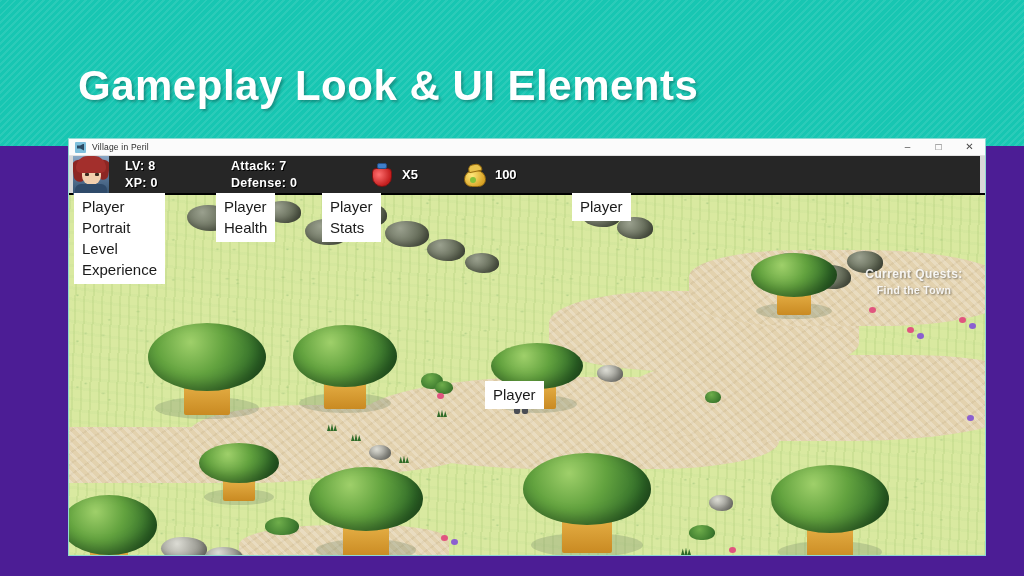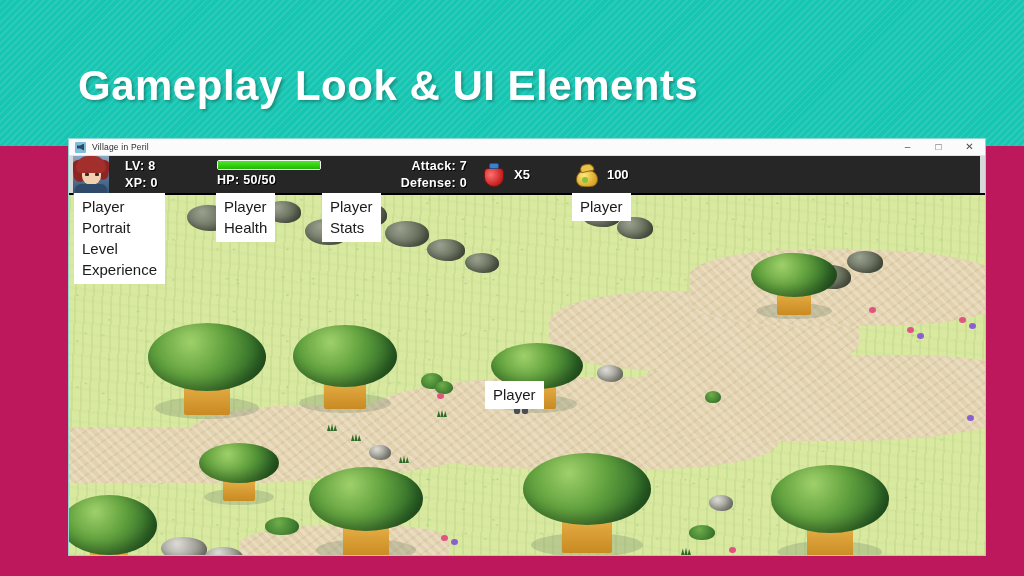--- a/index.html
+++ b/index.html
@@ -3,21 +3,21 @@
 <meta charset="utf-8">
 <style>
   * { box-sizing: border-box; margin: 0; padding: 0; }
   html, body {
     width: 1024px; height: 576px;
     font-family: "Liberation Sans", sans-serif;
     background: #1f1f1f; overflow: hidden;
   }
   #slide {
     position: relative; width: 1024px; height: 576px;
-    background: #be185d;
+    background: #4c1d95;
   }
 
   
   #banner {
     position: absolute; left: 0; top: 0; width: 1024px; height: 146px;
     background-color: #17c6b2;
     background-image: repeating-linear-gradient(
       135deg,
       rgba(255,255,255,0.085) 0px,
       rgba(255,255,255,0.085) 2px,
@@ -117,21 +117,21 @@
   #col-hp { width: 112px; }
   #hpbar-outer {
     width: 104px; height: 10px; background: #d4d4d4;
     border: 1px solid #f2f2f2; border-radius: 2px; margin-bottom: 2px;
     overflow: hidden;
   }
   #hpbar-fill {
     height: 100%; width: 100%;
     background: linear-gradient(#4dea22, #1fb806);
   }
-  #col-stats { margin-left: 14px; width: 124px; text-align: right; }
+  #col-stats { margin-left: 14px; width: 124px; }
   #col-potion {
     margin-left: 14px; display: flex; align-items: center; gap: 7px;
   }
   #col-gold {
     margin-left: 44px; display: flex; align-items: center; gap: 7px;
   }
   .icon-potion { width: 26px; height: 26px; position: relative; }
   .potion-cap {
     position: absolute; left: 8px; top: 1px; width: 10px; height: 6px;
     background: #3f7fcb; border: 1px solid #274f86; border-radius: 2px;
@@ -330,26 +330,20 @@
         <div class="p-eye l"></div>
         <div class="p-eye r"></div>
         <div class="p-body"></div>
       </div>
 
       <div class="hud-col" id="col-level">
         <div class="hud-line">LV: 8</div>
         <div class="hud-line">XP: 0</div>
       </div>
 
-      <div class="hud-col" id="col-hp">
-        <div id="hpbar-outer">
-          <div id="hpbar-fill" style="width: 100%;"></div>
-        </div>
-        <div class="hud-line">HP: 50/50</div>
-      </div>
 
       <div class="hud-col" id="col-stats">
         <div class="hud-line">Attack: 7</div>
         <div class="hud-line">Defense: 0</div>
       </div>
 
       <div id="col-potion">
         <div class="icon-potion">
           <div class="potion-body"></div>
           <div class="potion-cap"></div>
@@ -480,20 +474,24 @@
       <div id="player-sprite">
         <div class="ps-arm l"></div>
         <div class="ps-arm r"></div>
         <div class="ps-leg l"></div>
         <div class="ps-leg r"></div>
         <div class="ps-body"></div>
         <div class="ps-face"></div>
         <div class="ps-hair"></div>
       </div>
 
+      <div id="quest-overlay">
+        <div id="quest-title">Current Quests:</div>
+        <div id="quest-item">Find the Town</div>
+      </div>
     </div>
   </div>
 
   <div class="callout" id="callout-portrait">Player
 Portrait
 Level
 Experience</div>
   <div class="callout" id="callout-health">Player
 Health</div>
   <div class="callout" id="callout-stats">Player

